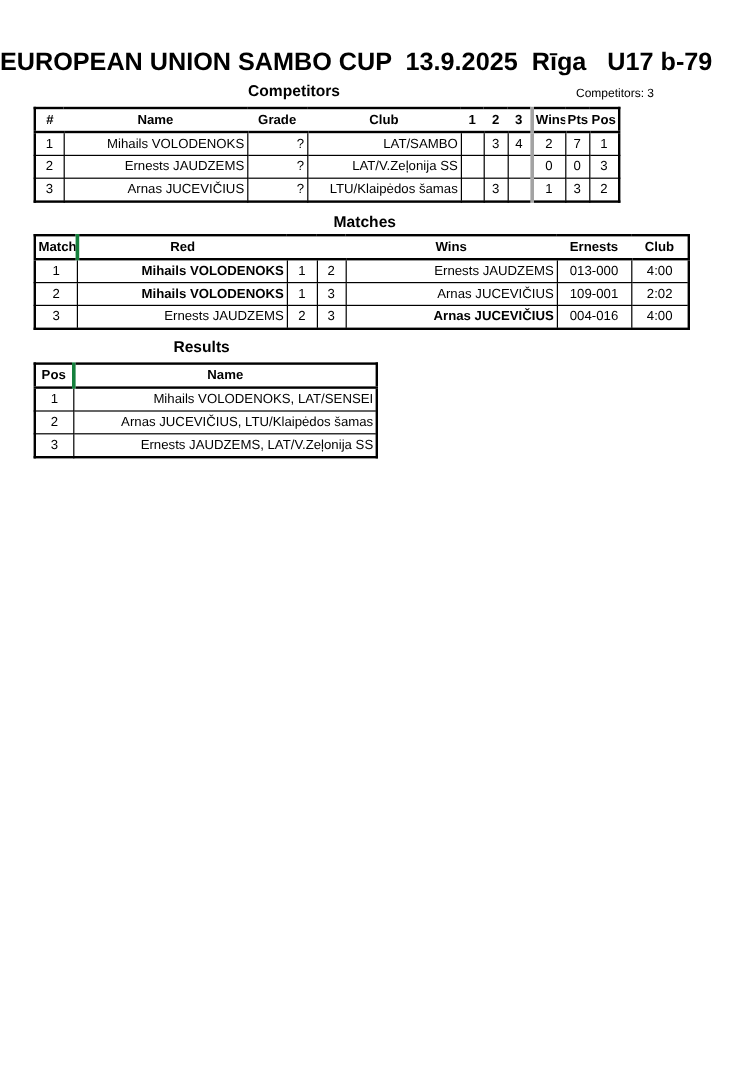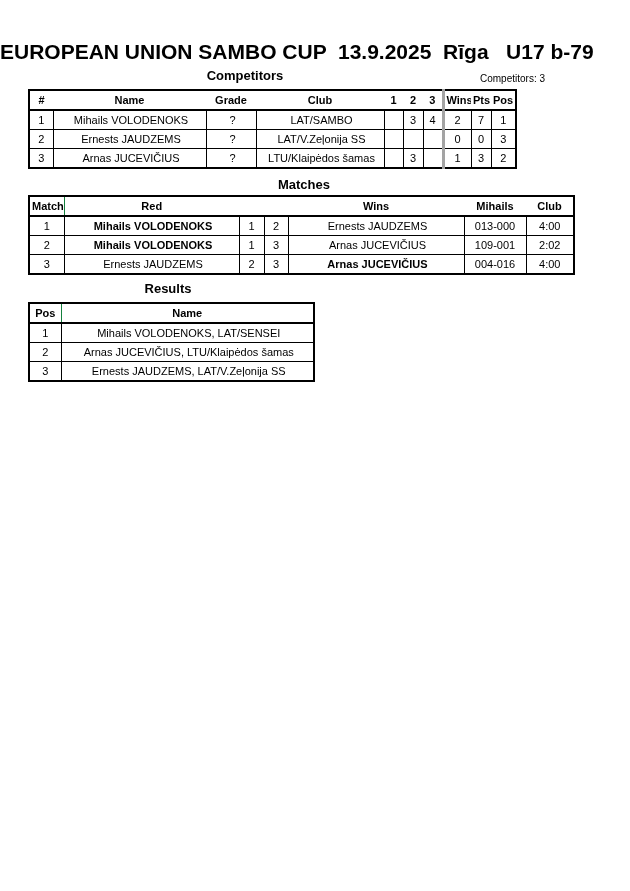--- a/index.html
+++ b/index.html
@@ -33,23 +33,23 @@
 
   td, th {
     border:1px solid #000; height:18px; line-height:18px;
     padding:0 2px; overflow:hidden; white-space:nowrap;
     font-size:11px; text-align:center; vertical-align:middle;
   }
   th {
     font-weight:bold; border-left:none; border-right:none;
     border-bottom:2px solid #000;
   }
-  th.first-sep { border-right:1px solid #15803d;margin-left:35px; }
+  th.first-sep { border-right:3px solid #15803d;margin-left:35px; }
   th.thick-left, td.thick-left { border-left:3px solid #a3a3a3; }
-  td.l { text-align:center; padding-left:5px; }
+  td.l { text-align:right; padding-left:5px; }
   .b { font-weight:bold; }
 </style>
 </head>
 <body>
 
 <div class="title">EUROPEAN UNION SAMBO CUP  13.9.2025  Rīga   U17 b-79</div>
 <div class="comp-count">Competitors: 3</div>
 
 <div class="section-heading" id="h-competitors">Competitors</div>
 
@@ -130,21 +130,21 @@
       <col style="width:62px">
       <col style="width:48px">
   </colgroup>
   <tbody>
       <tr>
     <th class="first-sep">Match</th>
     <th>Red</th>
     <th></th>
     <th></th>
     <th>Wins</th>
-    <th>Mihails</th>
+    <th>Ernests</th>
     <th>Club</th>
   </tr>
   <tr>
     <td>1</td>
     <td class="l b">Mihails VOLODENOKS</td>
     <td>1</td>
     <td>2</td>
     <td class="l">Ernests JAUDZEMS</td>
     <td>013-000</td>
     <td>4:00</td>

